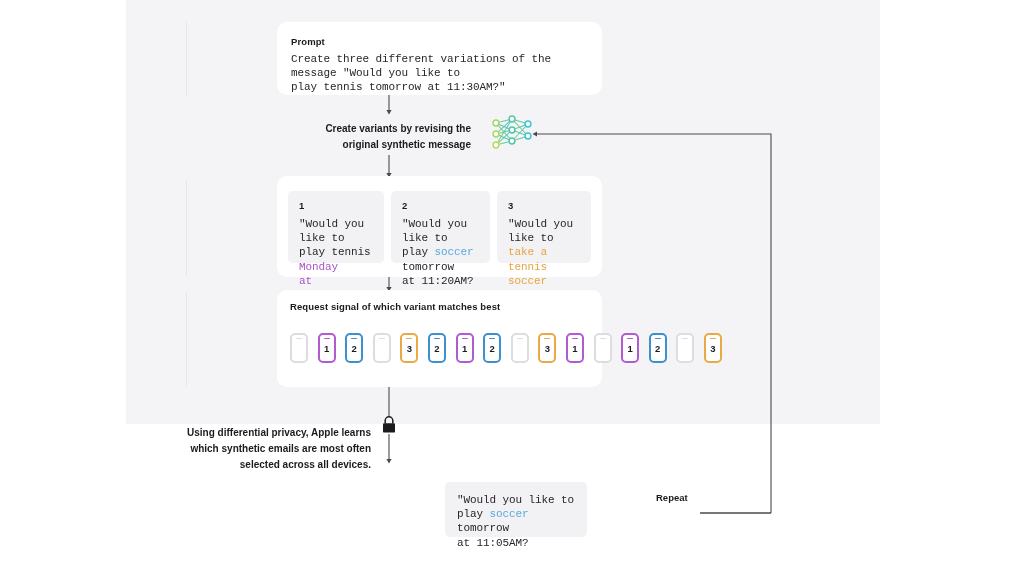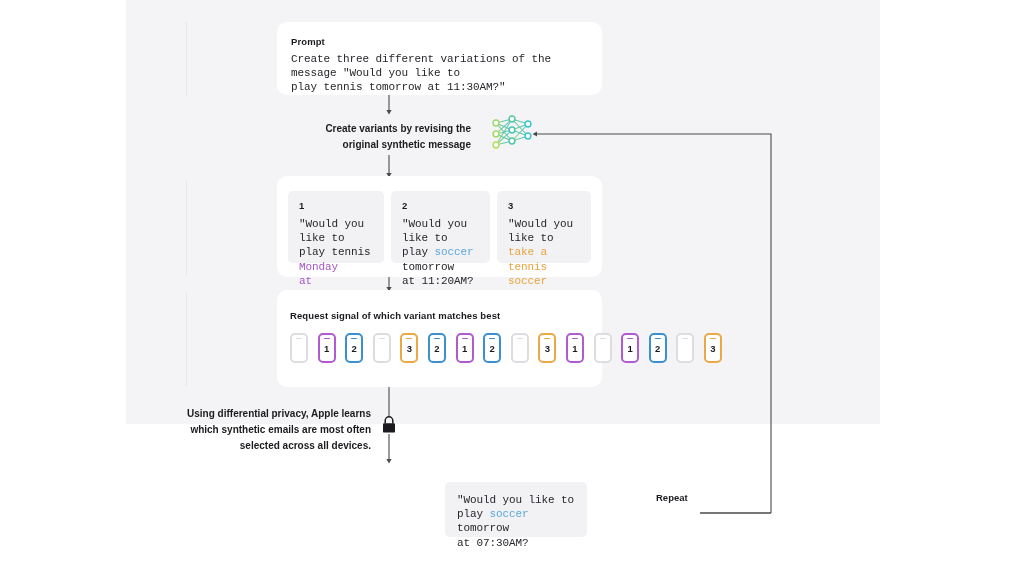--- a/index.html
+++ b/index.html
@@ -230,21 +230,21 @@
     </div>
     <div class="variant" style="left:220px; top:15px; width:94px; height:72px;">
       <div class="variant-num">3</div>
       <div class="mono"><span>"Would you like to
 </span><span class="hl-orange">take a tennis soccer</span><span>
 tomorrow at 11:30AM?</span></div>
     </div>
   </div>
 
   <div class="card" style="left:151px; top:290px; width:325px; height:97px;">
-    <div class="label-h" style="position:absolute; left:13px; top:20px;">Request signal of which variant matches best</div>
+    <div class="label-h" style="position:absolute; left:13px; top:11px;">Request signal of which variant matches best</div>
     <div class="phones" id="phone-row" style="left:13px; top:43px;">
         <div class="phone"></div>
         <div class="phone c-purple">
           <span class="num">1</span>
         </div>
         <div class="phone c-blue">
           <span class="num">2</span>
         </div>
         <div class="phone"></div>
         <div class="phone c-orange">
@@ -273,27 +273,27 @@
         <div class="phone c-blue">
           <span class="num">2</span>
         </div>
         <div class="phone"></div>
         <div class="phone c-orange">
           <span class="num">3</span>
         </div>
       </div>
   </div>
 
-  <div class="side-note" style="left:60px; top:406px; width:185px; white-space:pre-line;">Using differential privacy, Apple learns
+  <div class="side-note" style="left:60px; top:425px; width:185px; white-space:pre-line;">Using differential privacy, Apple learns
 which synthetic emails are most often
 selected across all devices.</div>
 
   <div class="card" style="left:303px; top:463px; width:173px; height:92px;">
     <div class="result-inner" style="left:16px; top:19px; width:142px; height:55px;">
       <div class="mono"><span>"Would you like to
 play </span><span class="hl-blue">soccer</span><span> tomorrow
-at 07:30AM?</span></div>
+at 11:05AM?</span></div>
     </div>
   </div>
 
   <div class="repeat-label" style="left:482px; top:492px;">Repeat</div>
 
 </div>
 
 </body></html>

